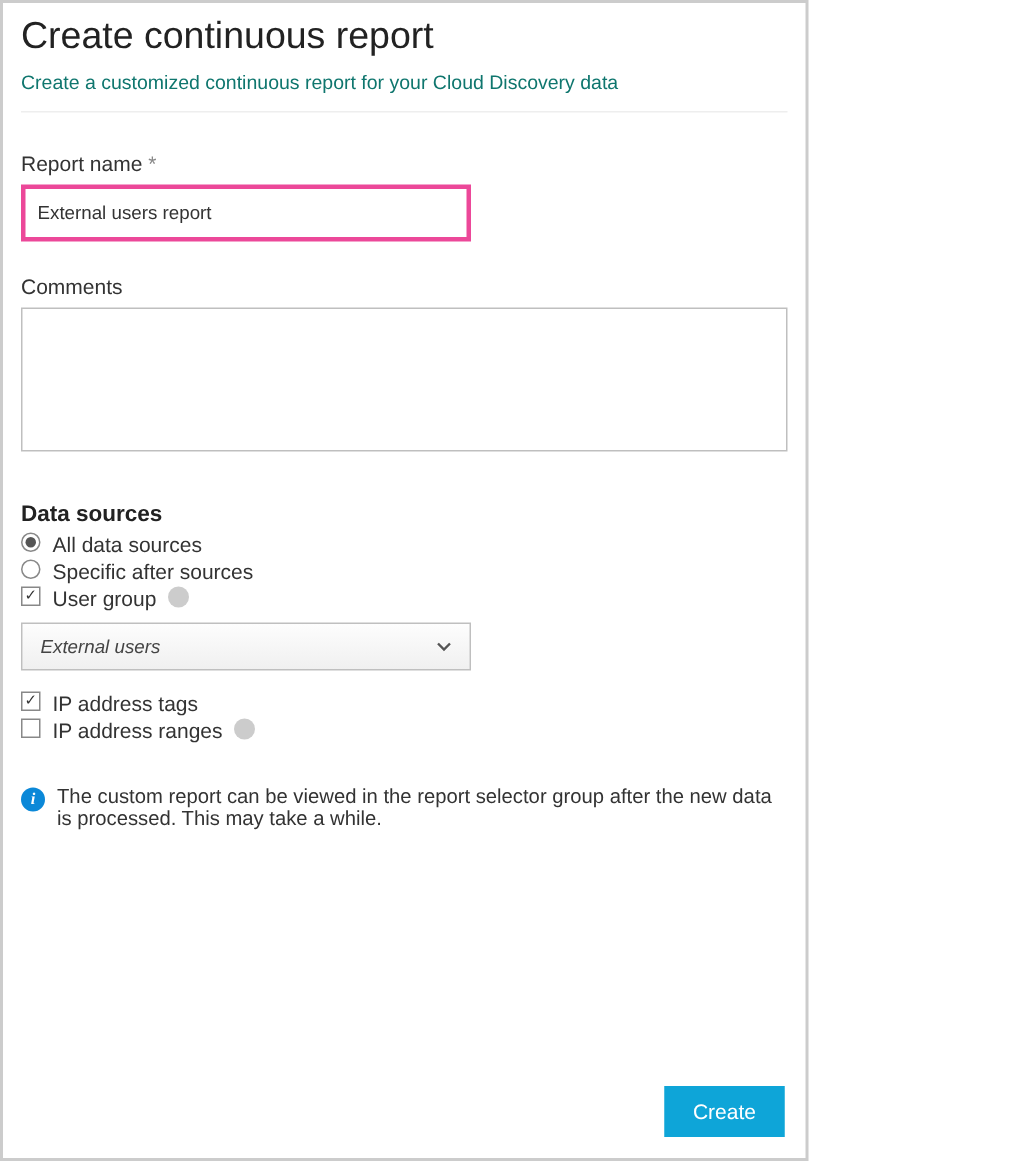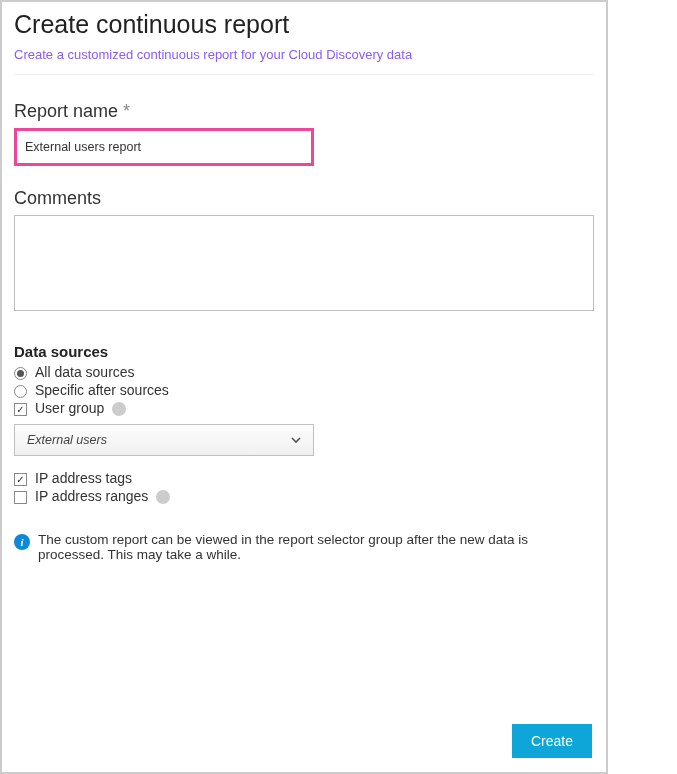--- a/index.html
+++ b/index.html
@@ -3,44 +3,44 @@
 <meta charset="utf-8">
 <style>
   * { box-sizing: border-box; }
   body {
     margin: 0;
     padding: 0;
     font-family: "Segoe UI", -apple-system, Arial, sans-serif;
     background: #fff;
   }
   .frame {
-    width: 608px;
+    width: 539px;
     height: 774px;
     border: 2px solid #ccc;
     padding: 6px 12px 12px 12px;
     position: relative;
   }
   .title {
     font-size: 25px;
     font-weight: 400;
     color: #222;
     margin: 2px 0 8px 0;
   }
   .subtitle {
     font-size: 13px;
-    color: #8b5cf6;
+    color: #0f766e;
     margin: 0 0 12px 0;
   }
   .hr {
     border: none;
     border-top: 1px solid #eee;
     margin: 0 0 26px 0;
   }
   .field-label {
-    font-size: 18px;
+    font-size: 14px;
     color: #333;
     margin: 0 0 6px 0;
   }
   .req { color: #888; }
   .text-input {
     width: 300px;
     height: 32px;
     border: 3px solid #ec4899;
     padding: 16px 8px;
     font-size: 12.5px;
@@ -58,21 +58,21 @@
     margin-bottom: 24px;
   }
   .section-head {
     font-size: 15px;
     font-weight: 600;
     color: #222;
     margin: 4px 0 4px 0;
   }
   .radio-row, .check-row {
     display: flex;
-    align-items: flex-end;
+    align-items: flex-start;
     gap: 8px;
     font-size: 14px;
     color: #333;
     margin: 2px 0;
   }
   .radio {
     width: 13px; height: 13px;
     border: 1px solid #888;
     border-radius: 50%;
     display: inline-flex;

